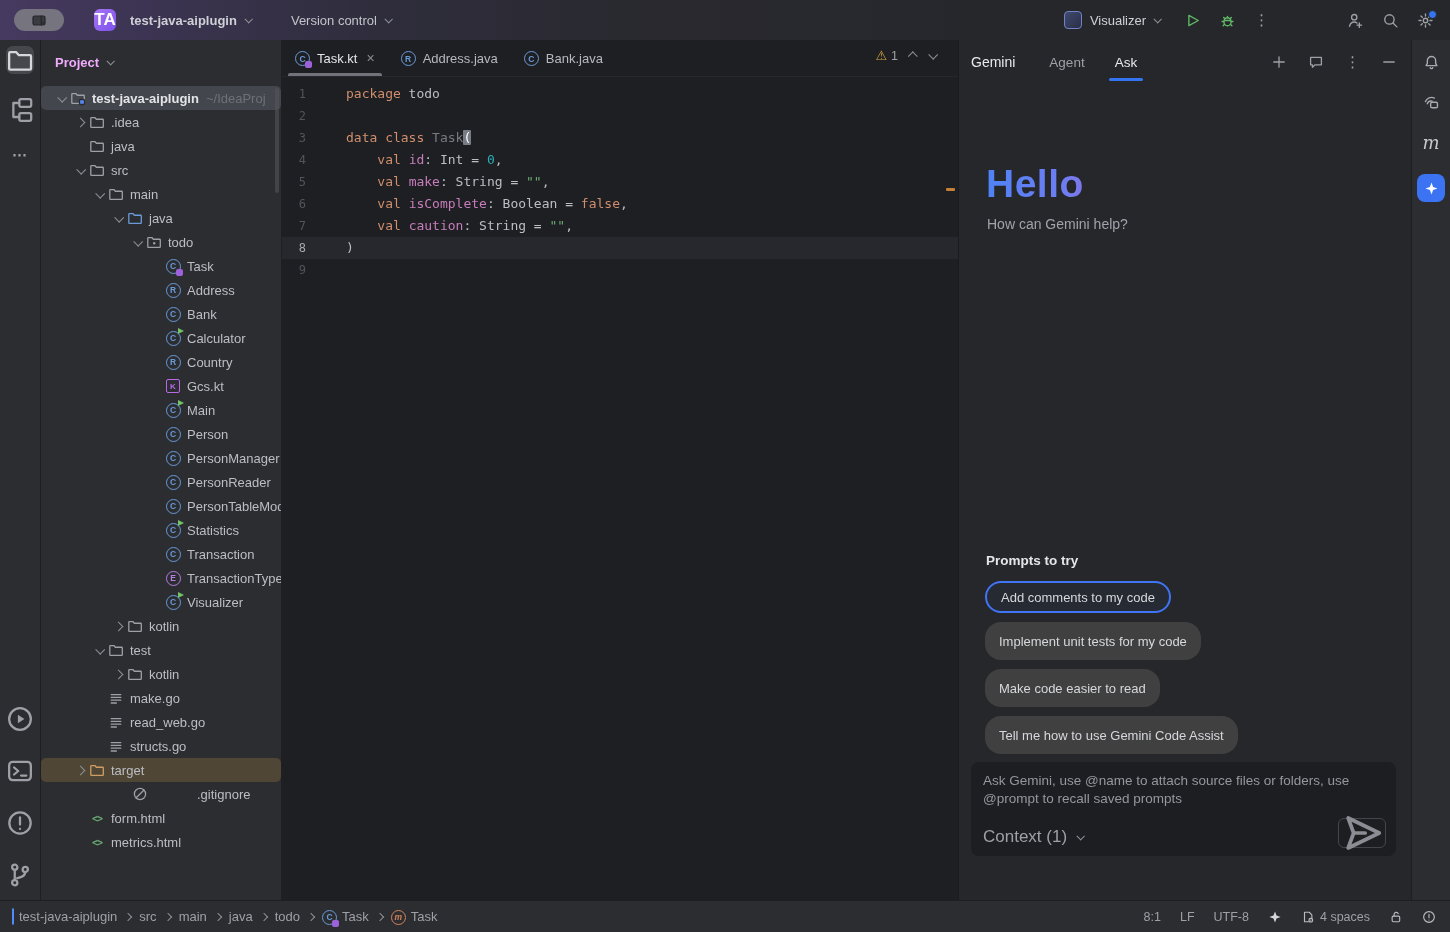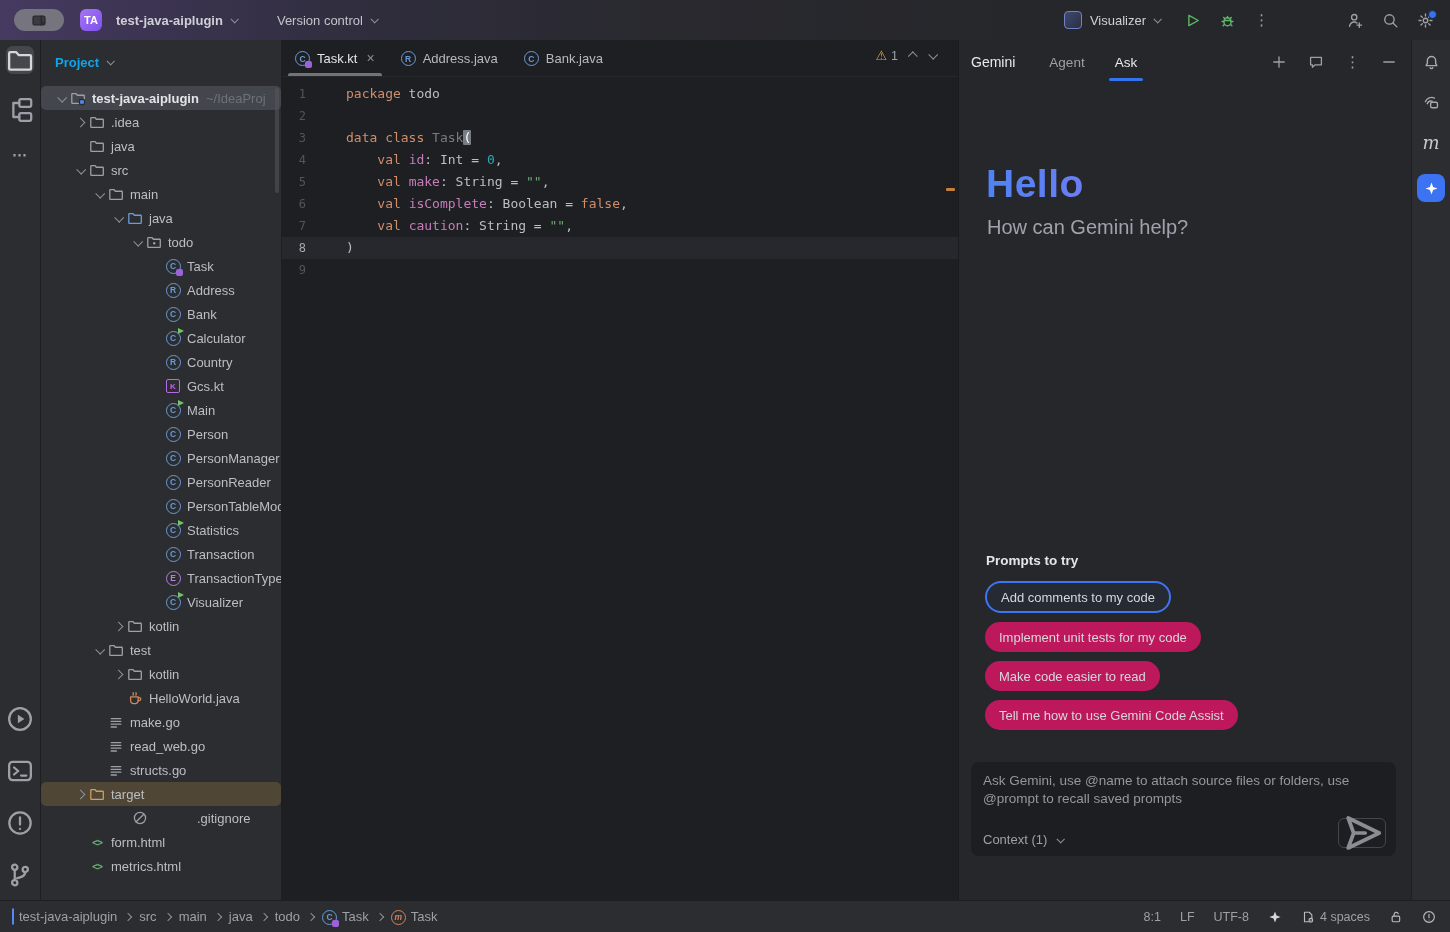--- a/index.html
+++ b/index.html
@@ -8,21 +8,21 @@
   .chev{display:inline-block;width:6px;height:6px;border-right:1.6px solid #8e9197;border-bottom:1.6px solid #8e9197;flex:none;}
   .chev.down{transform:rotate(45deg) translateY(-1px);}
   .chev.right{transform:rotate(-45deg);}
   .chev.up{transform:rotate(-135deg) translateY(-1px);}
   .chev.sm{width:5px;height:5px;}
 
   
   .titlebar{position:absolute;top:0;left:0;right:0;height:40px;display:flex;align-items:center;
     background:linear-gradient(90deg,#463a60 0%,#3c3452 10%,#2f2d3c 26%,#29292f 45%,#26272b 70%,#26272b 100%);}
   .pill{width:50px;height:22px;margin-left:14px;border-radius:11px;background:#76747e;display:flex;align-items:center;justify-content:center;}
-  .ta-badge{width:22px;height:22px;margin-left:16px;border-radius:6px;background:linear-gradient(135deg,#a873f5,#7d52ec);color:#fff;font-weight:bold;font-size:11px;display:flex;align-items:center;justify-content:center;}
+  .ta-badge{width:22px;height:22px;margin-left:30px;border-radius:6px;background:linear-gradient(135deg,#a873f5,#7d52ec);color:#fff;font-weight:bold;font-size:17px;display:flex;align-items:center;justify-content:center;}
   .tb-item{display:flex;align-items:center;gap:8px;color:#ced0d6;font-size:13px;margin-left:14px;padding:4px 6px;border-radius:5px;}
   .tb-item.vc{margin-left:28px;color:#c2c4c9;}
   .tb-right{margin-left:auto;display:flex;align-items:center;gap:18px;padding-right:16px;color:#9da0a6;}
   .tb-ic{width:17px;height:17px;color:#9da0a6;}
   .tb-ic.green{color:#5fb865;}
   .vis-chip{width:16px;height:16px;border-radius:4px;background:linear-gradient(135deg,#3e4a70,#2b2f45);border:1px solid #7381c9;}
   .kebab{font-size:15px;color:#9da0a6;letter-spacing:0;}
   .gear-wrap{position:relative;}
   .gear-wrap .dot{position:absolute;top:-2px;right:-3px;width:7px;height:7px;border-radius:50%;background:#3574f0;border:1.5px solid #26272b;}
   .tb-spacer{width:42px;}
@@ -30,21 +30,21 @@
   
   .main{position:absolute;top:40px;bottom:32px;left:0;right:0;display:flex;}
   .left-strip{width:40px;background:#2b2d30;border-right:1px solid #1e1f22;display:flex;flex-direction:column;align-items:center;flex:none;}
   .strip-btn{width:28px;height:28px;border-radius:7px;display:flex;align-items:center;justify-content:center;color:#9da0a6;}
   .strip-btn.active{background:#45474c;color:#d5d7db;}
   .left-strip .top{margin-top:6px;display:flex;flex-direction:column;align-items:center;gap:22px;}
   .left-strip .bottom{margin-top:auto;margin-bottom:11px;display:flex;flex-direction:column;align-items:center;gap:24px;}
   .dots{color:#9da0a6;font-size:15px;font-weight:bold;letter-spacing:1px;}
 
   .project-panel{width:240px;background:#2b2d30;border-right:1px solid #1e1f22;display:flex;flex-direction:column;flex:none;position:relative;}
-  .pp-header{height:44px;display:flex;align-items:center;padding-left:14px;gap:8px;color:#0ea5e9;font-weight:600;flex:none;}
+  .pp-header{height:44px;display:flex;align-items:center;padding-left:14px;gap:8px;color:#f0abfc;font-weight:600;flex:none;}
   .tree{flex:1;overflow:hidden;padding-top:2px;position:relative;}
   .tree-row{height:24px;display:flex;align-items:center;white-space:nowrap;overflow:hidden;color:#bcbec4;}
   .tree-row .chev-slot{width:17px;flex:none;display:flex;justify-content:center;}
   .tree-row .tico{width:16px;height:16px;margin-right:6px;flex:none;display:flex;align-items:center;justify-content:center;}
   .tree-row.sel{background:#43464c;border-radius:5px;}
   .tree-row.hl{background:rgba(187,147,66,0.25);border-radius:5px;}
   .tree-row .lbl.bold{font-weight:bold;color:#e2e4e8;}
   .tree-row .hint{margin-left:7px;color:#6e7277;}
   .pp-scroll{position:absolute;right:2px;top:48px;width:4px;height:105px;border-radius:2px;background:#55575c;opacity:.55;}
 
@@ -72,28 +72,28 @@
   .g-header{height:44px;display:flex;align-items:center;padding:0 14px 0 12px;}
   .g-title{font-weight:normal;color:#e8e9ea;font-size:14px;margin-right:34px;}
   .g-tab{color:#9da0a6;font-size:13.5px;margin-right:30px;position:relative;height:44px;display:flex;align-items:center;}
   .g-tab.active{color:#e8e9ea;}
   .g-tab.active::after{content:"";position:absolute;left:-6px;right:-6px;bottom:3px;height:3.5px;border-radius:2px;background:#3574f0;}
   .g-icons{margin-left:auto;display:flex;align-items:center;gap:21px;color:#9da0a6;}
   .g-ic{width:16px;height:16px;}
   .greeting{position:absolute;left:27px;top:122px;}
   .greeting h1{margin:0;font-size:39px;font-weight:600;letter-spacing:.5px;
      background:linear-gradient(90deg,#4e83f5 0%,#6f7df2 55%,#9a6cd8 100%);-webkit-background-clip:text;background-clip:text;color:transparent;}
-  .greeting p{margin:10px 0 0 1px;font-size:20px;color:#9fa3ab;}
+  .greeting p{margin:10px 0 0 1px;font-size:14px;color:#9fa3ab;}
   .prompts{position:absolute;left:26px;top:513px;}
   .prompts h3{margin:0 0 13px 1px;font-size:13.5px;color:#e4e5e9;}
-  .chip{display:flex;align-items:center;width:max-content;height:30px;padding:0 14px;margin-bottom:9px;background:#be185d;border-radius:16px;color:#d6d8dc;font-size:13px;}
+  .chip{display:flex;align-items:center;width:max-content;height:38px;padding:0 14px;margin-bottom:9px;background:#404040;border-radius:16px;color:#d6d8dc;font-size:13px;}
   .chip.focused{background:#262a33;border:2px solid #3f74f5;height:28px;}
   .g-input{position:absolute;left:12px;right:15px;top:722px;height:94px;background:#1d1e22;border-radius:8px;padding:10px 12px;box-sizing:border-box;}
   .g-input .ph{color:#94979d;font-size:13.5px;line-height:1.35;max-width:380px;}
-  .g-input .context{position:absolute;left:12px;bottom:9px;display:flex;align-items:center;gap:10px;color:#9da0a6;font-size:13px;}
+  .g-input .context{position:absolute;left:12px;bottom:9px;display:flex;align-items:center;gap:10px;color:#9da0a6;font-size:17px;}
   .g-input .send{position:absolute;right:10px;bottom:8px;width:46px;height:28px;border:1px solid #44464c;border-radius:6px;display:flex;align-items:center;justify-content:center;color:#8a8d93;}
   .g-footer{position:absolute;left:12px;right:15px;top:826px;display:flex;align-items:flex-start;}
   .g-badge{background:#4553b4;color:#fff;font-weight:bold;font-size:13px;border-radius:12px;padding:4px 11px;}
   .g-disc{margin-left:auto;text-align:right;font-size:12px;color:#83868c;line-height:1.4;}
   .g-disc a{color:#4f8cf5;text-decoration:none;}
 
   .right-strip{width:38px;background:#2b2d30;border-left:1px solid #1e1f22;flex:none;display:flex;flex-direction:column;align-items:center;padding-top:14px;gap:23px;}
   .rs-ic{width:17px;height:17px;color:#a7aab0;}
   .rs-m{font-family:"DejaVu Serif",serif;font-style:italic;font-size:18px;color:#c8cacd;line-height:17px;}
   .gem-btn{width:28px;height:28px;border-radius:8px;background:#3b73f2;display:flex;align-items:center;justify-content:center;}
@@ -452,31 +452,20 @@
         <div class="tree-row" style="padding-left: 69px;">
           <span class="chev-slot">
             <span class="chev right"></span>
           </span>
           <span class="tico" style="color: rgb(157, 160, 166);">
             <svg width="100%" height="100%" viewBox="0 0 16 16" fill="none" stroke="currentColor" stroke-width="1.3" stroke-linecap="round" stroke-linejoin="round">
               <path d="M1.8 4.2c0-.35.28-.65.65-.65h3.4l1.5 1.7h6.3c.36 0 .65.3.65.65v6.9c0 .36-.3.65-.65.65H2.45a.65.65 0 0 1-.65-.65z"></path>
             </svg>
           </span>
           <span class="lbl">kotlin</span>
-        </div>
-        <div class="tree-row" style="padding-left: 69px;">
-          <span class="chev-slot"></span>
-          <span class="tico" style="color: rgb(209, 136, 95);">
-            <svg width="100%" height="100%" viewBox="0 0 16 16" fill="none" stroke="currentColor" stroke-width="1.3" stroke-linecap="round" stroke-linejoin="round">
-              <path d="M3.6 6.8h7.6v3.8a3 3 0 0 1-3 3H6.6a3 3 0 0 1-3-3z"></path>
-              <path d="M11.3 7.6h1a1.5 1.5 0 0 1 0 3h-1.2"></path>
-              <path d="M6.1 2.6c.9.9 0 1.6 0 2.6M8.9 2.6c.9.9 0 1.6 0 2.6"></path>
-            </svg>
-          </span>
-          <span class="lbl">HelloWorld.java</span>
         </div>
         <div class="tree-row" style="padding-left: 50px;">
           <span class="chev-slot"></span>
           <span class="tico" style="color: rgb(157, 160, 166);">
             <svg width="100%" height="100%" viewBox="0 0 16 16" fill="none" stroke="currentColor" stroke-width="1.3" stroke-linecap="round" stroke-linejoin="round">
               <path d="M3.2 4.6h9.6M3.2 7.4h9.6M3.2 10.2h9.6M3.2 13h5.2"></path>
             </svg>
           </span>
           <span class="lbl">make.go</span>
         </div>

